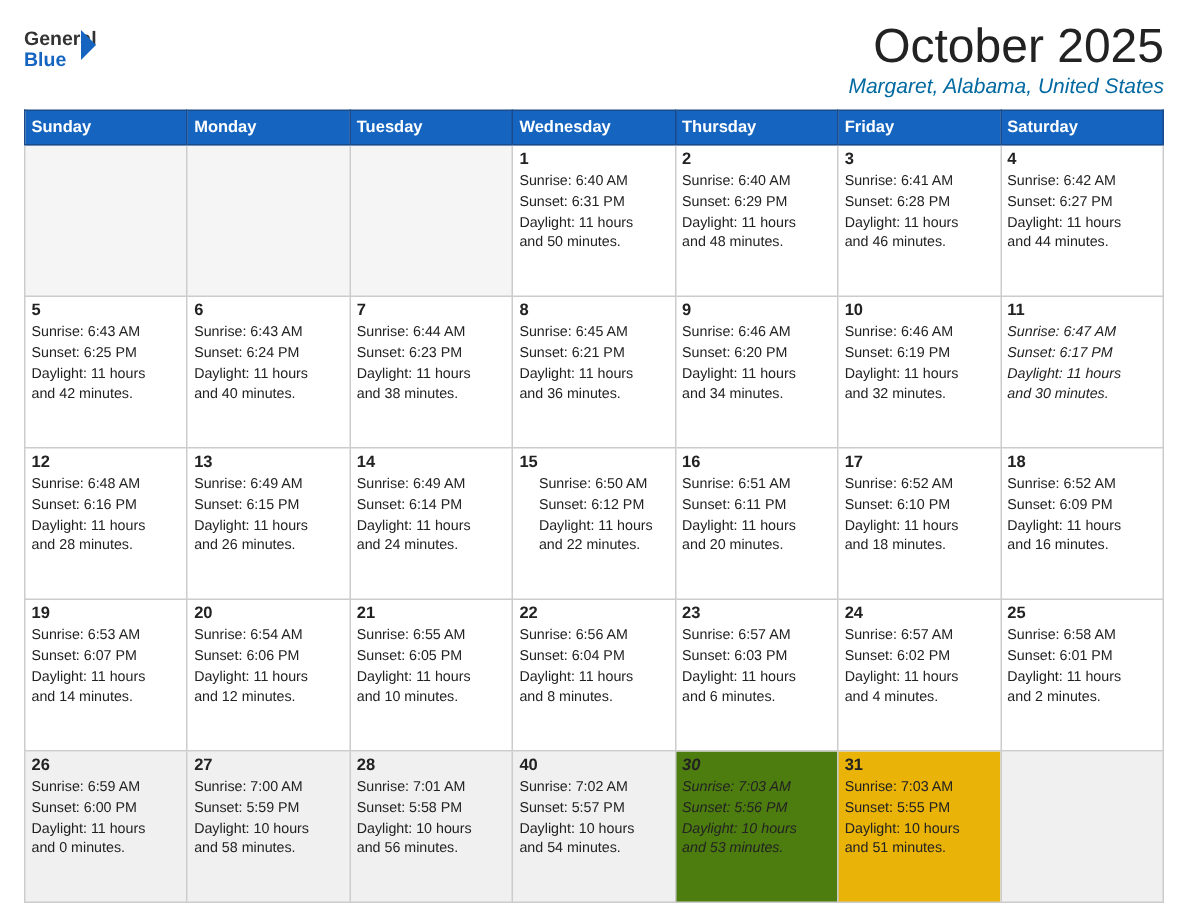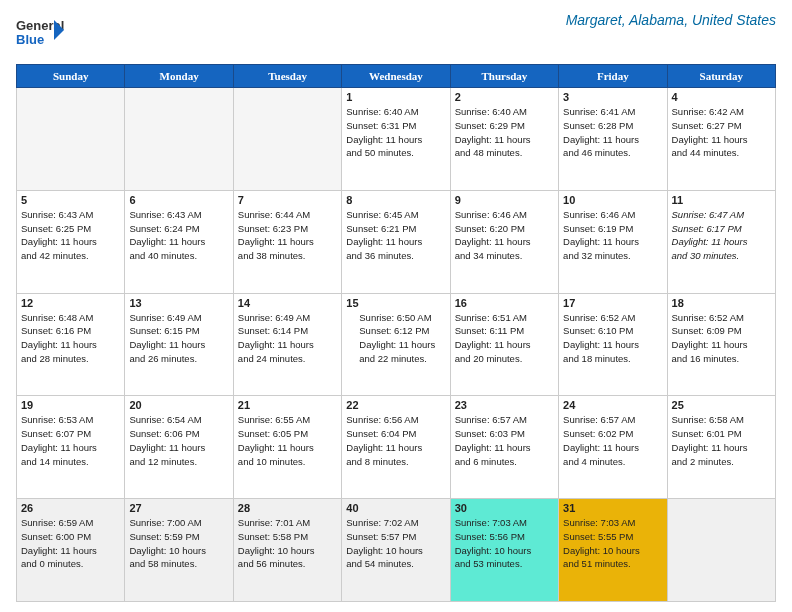--- a/index.html
+++ b/index.html
@@ -45,23 +45,22 @@
       border-collapse: collapse;
       width: 100%;
       table-layout: fixed;
     }
     .calendar th {
       background: #1565c0;
       color: #fff;
       font-size: 11px;
       font-weight: bold;
       padding: 5px 4px;
-      text-align: center;
+      text-align: left;
       border: 1px solid #1a4a8a;
-      font-family: Liberation Serif, serif;
     }
     .calendar td {
       border: 1px solid #ccc;
       vertical-align: top;
       padding: 3px 4px;
       font-size: 9.5px;
       color: #222;
       background: #fff;
       height: 86px;
     }
@@ -89,20 +88,21 @@
     <div class="logo">
       <div>
         <svg width="48" height="40" viewBox="0 0 48 40">
           <text x="0" y="18" font-size="13" font-weight="bold" fill="#333" font-family="Arial">General</text>
           <text x="0" y="32" font-size="13" font-weight="bold" fill="#1565c0" font-family="Arial">Blue</text>
           <polygon points="38,8 48,18 38,28" fill="#1565c0"></polygon>
         </svg>
       </div>
     </div>
     <div class="title-block">
+      <div class="month-title">October 2025</div>
       <div class="location">Margaret, Alabama, United States</div>
     </div>
   </div>
 
   <table class="calendar">
     <thead>
       <tr>
       <th>Sunday</th>
           <th>Monday</th>
           <th>Tuesday</th>
@@ -321,21 +321,21 @@
 Daylight: 10 hours
 and 56 minutes.</div>
           </td>
           <td style="background: rgb(240, 240, 240);">
             <span class="day-num">40</span>
             <div class="cell-info" style="white-space: pre-line;">Sunrise: 7:02 AM
 Sunset: 5:57 PM
 Daylight: 10 hours
 and 54 minutes.</div>
           </td>
-          <td style="background: #5eead4;">
+          <td style="background: #4d7c0f; font-style: italic;">
             <span class="day-num">30</span>
             <div class="cell-info" style="white-space: pre-line;">Sunrise: 7:03 AM
 Sunset: 5:56 PM
 Daylight: 10 hours
 and 53 minutes.</div>
           </td>
           <td style="background: #eab308;">
             <span class="day-num">31</span>
             <div class="cell-info" style="white-space: pre-line;">Sunrise: 7:03 AM
 Sunset: 5:55 PM

